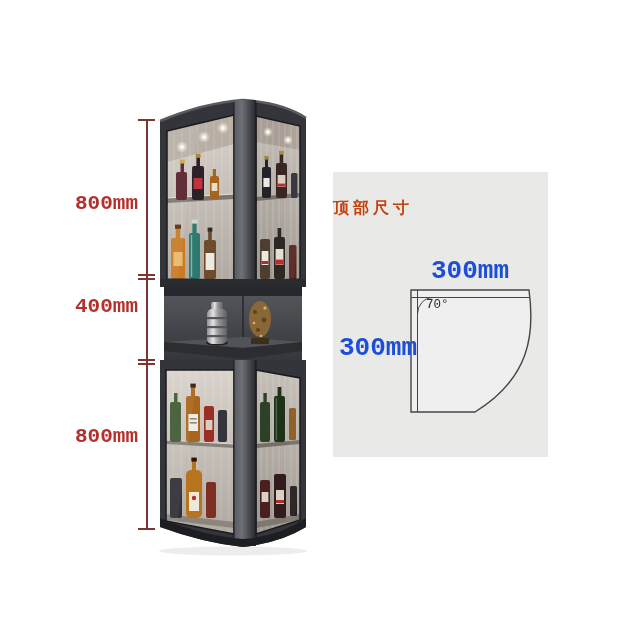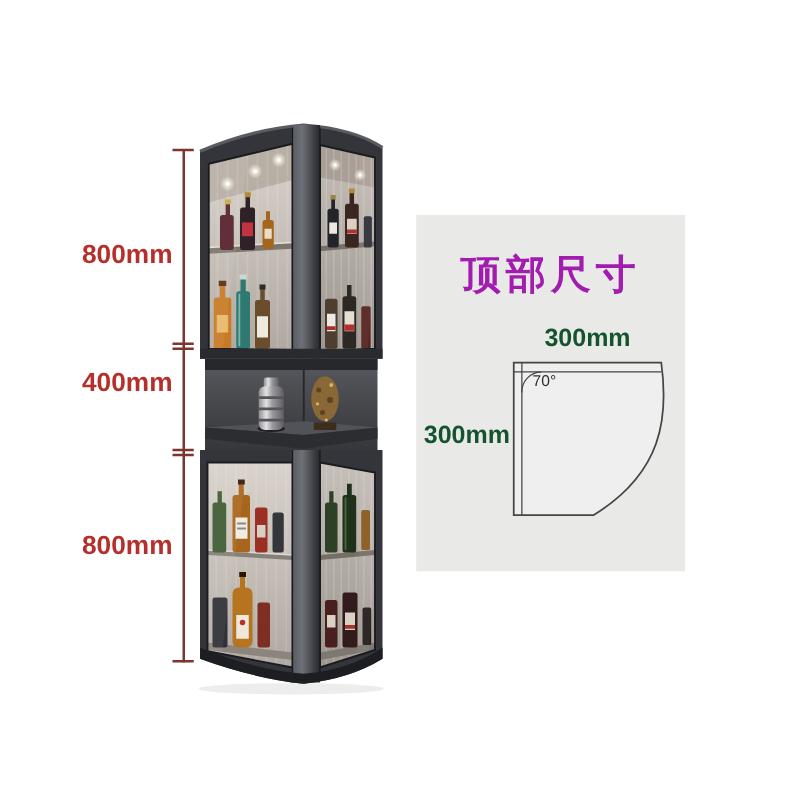--- a/index.html
+++ b/index.html
@@ -1,36 +1,36 @@
 <!DOCTYPE html>
 <html><head>
 <meta charset="utf-8">
 <style>
   html,body{margin:0;padding:0;background:#ffffff;}
   .canvas{
     position:relative;width:640px;height:640px;background:#ffffff;overflow:hidden;
-    font-family:Liberation Sans, sans-serif;
+    font-family:Liberation Mono, monospace;
   }
   
   .dim-line{position:absolute;left:146px;top:120px;width:2px;height:410px;background:#7c362f;}
   .tick{position:absolute;left:138px;width:17px;height:2px;background:#7c362f;}
   .dim-label{
     position:absolute;left:54px;width:84px;text-align:right;
     color:#b52f2b;font-weight:bold;font-size:21px;line-height:22px;
   }
   
   .cabinet-svg{position:absolute;left:148px;top:90px;width:172px;height:470px;}
   
   .panel{position:absolute;left:333px;top:172px;width:215px;height:285px;background:#e9e9e8;}
   .panel-title{
-    position:absolute;top:26px;left:0;width:100%;text-align:center;
-    font-size:32px;font-weight:bold;letter-spacing:4px;color:#a21caf;
+    position:absolute;top:26px;left:0;width:100%;text-align:left;
+    font-size:16px;font-weight:bold;letter-spacing:4px;color:#c2410c;
   }
   .panel-svg{position:absolute;left:0;top:0;width:215px;height:285px;}
-  .mm-label{position:absolute;color:#14532d;font-weight:bold;font-size:20px;line-height:22px;}
+  .mm-label{position:absolute;color:#1d4ed8;font-weight:bold;font-size:26px;line-height:22px;}
   .mm-top{left:77px;top:88px;width:120px;text-align:center;}
   .mm-left{left:6px;top:165px;width:66px;text-align:center;}
   .angle-label{position:absolute;left:93px;top:126px;font-size:12.5px;color:#2e2e2e;}
 </style>
 </head>
 <body>
 
 <div class="canvas">
 
   <div>

